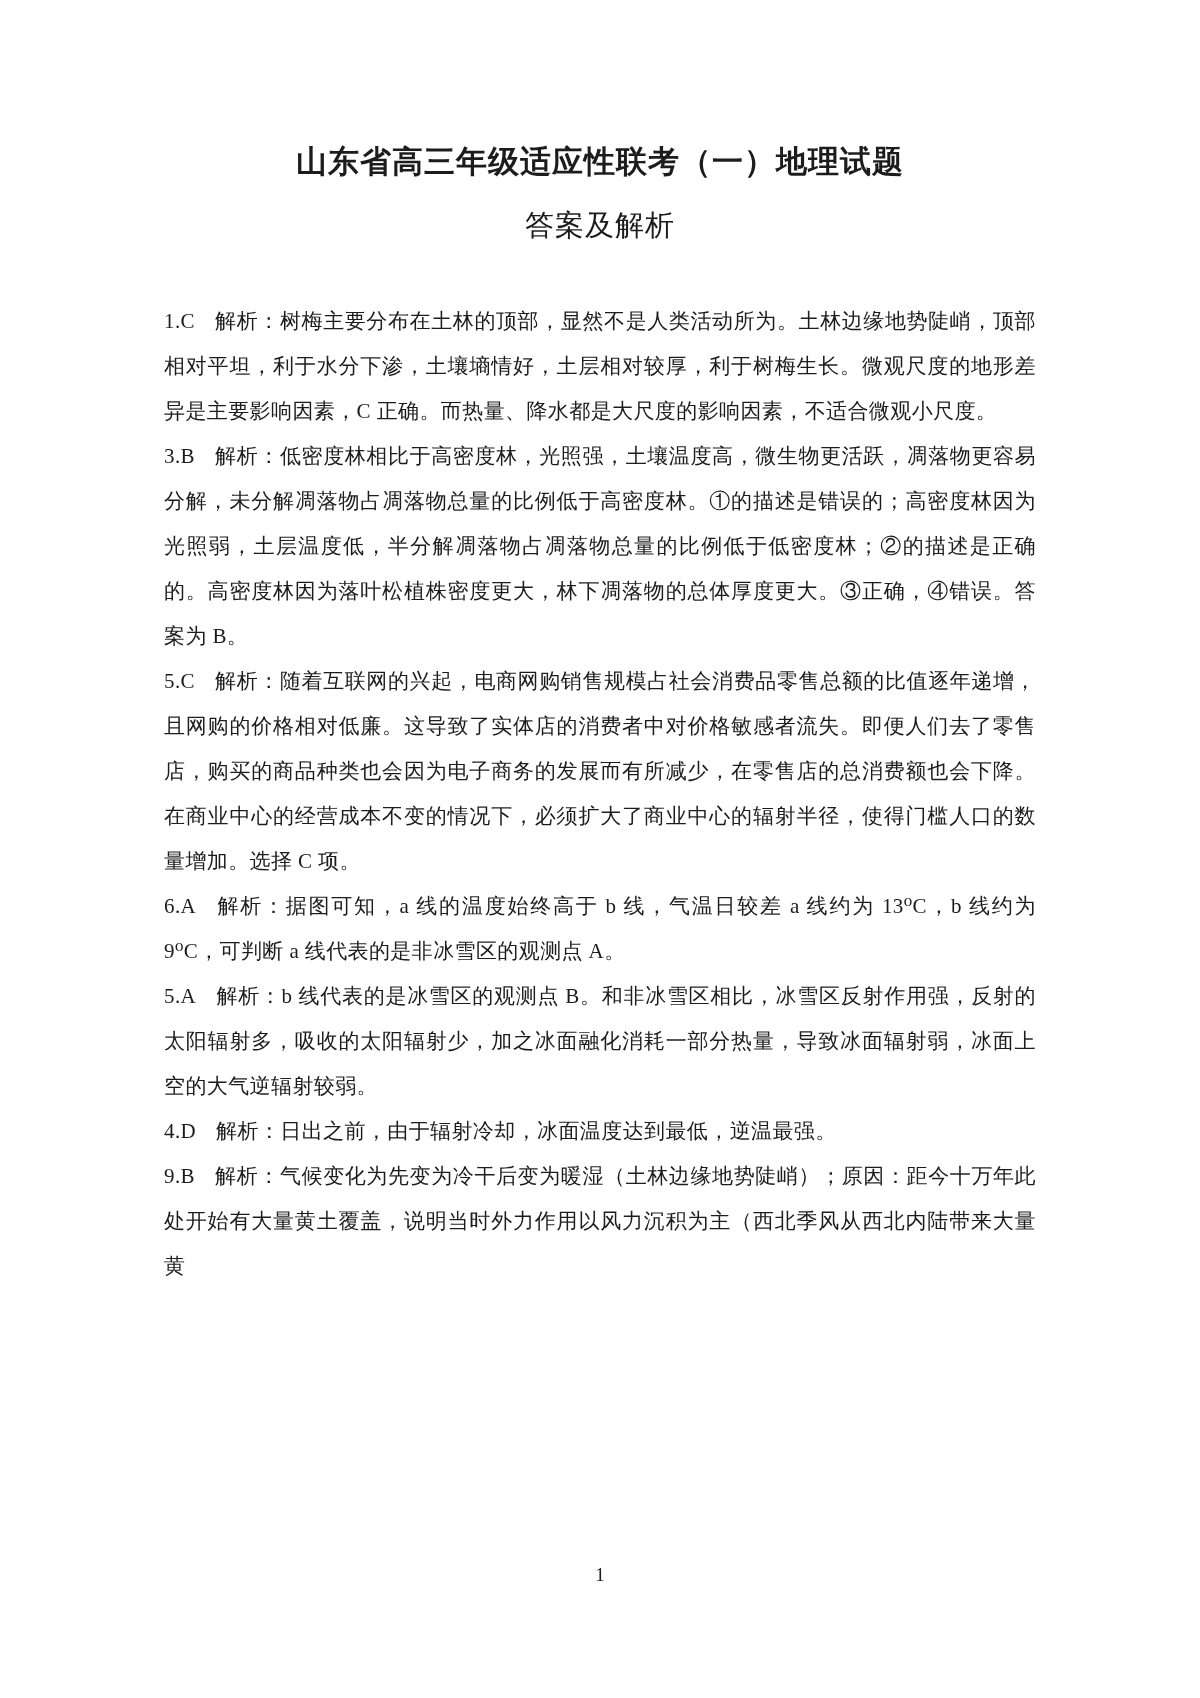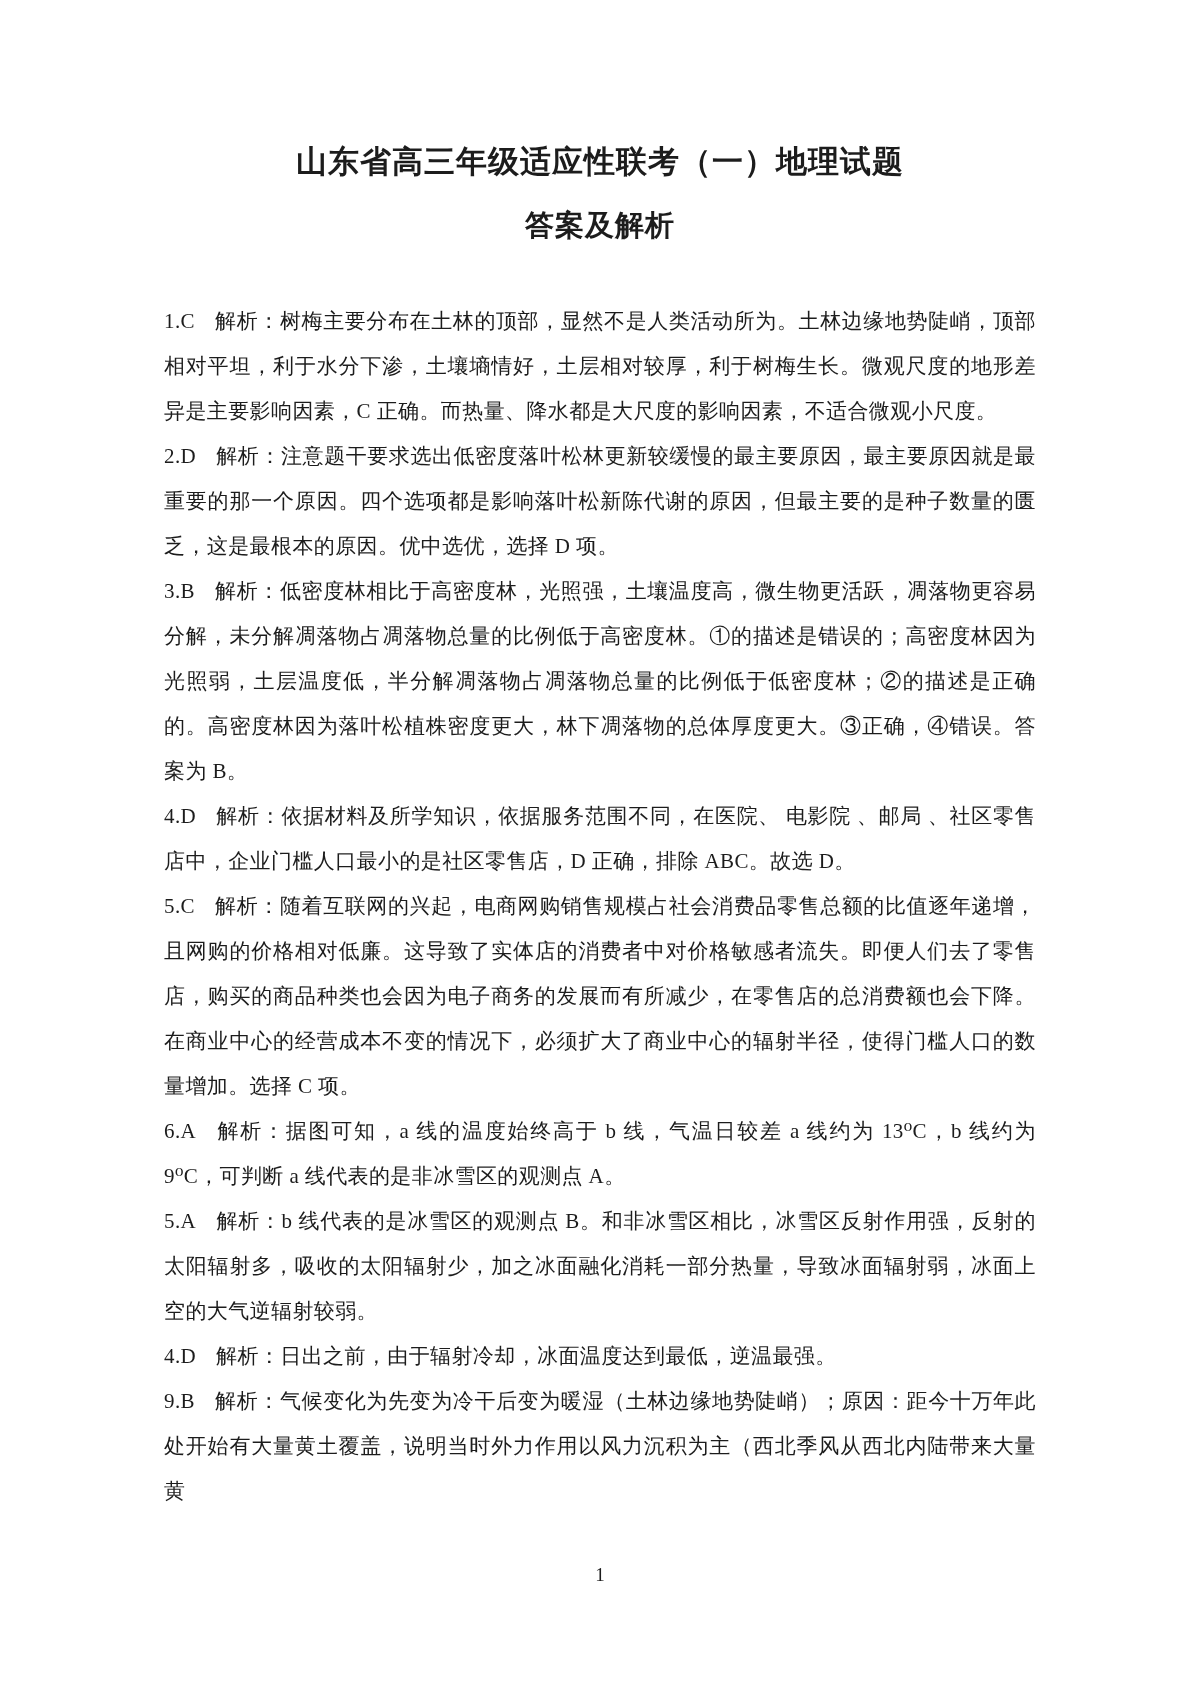--- a/index.html
+++ b/index.html
@@ -24,21 +24,21 @@
     font-size: 31px;
     font-weight: bold;
     letter-spacing: 1px;
     line-height: 40px;
     font-family: "Liberation Serif", "DejaVu Serif", serif;
   }
   .doc-subtitle {
     margin: 24px 0 0 0;
     text-align: center;
     font-size: 29px;
-    font-weight: 700;
+    font-weight: 400;
     letter-spacing: 1px;
     line-height: 38px;
     font-family: "Liberation Sans", "DejaVu Sans", sans-serif;
   }
   .answers {
     width: 872px;
     margin: 55px auto 0 auto;
     font-size: 21px;
     line-height: 45px;
     letter-spacing: 0.4px;
@@ -68,25 +68,23 @@
 <div class="page">
 
   <h1 class="doc-title">山东省高三年级适应性联考（一）地理试题</h1>
 
   <h2 class="doc-subtitle">答案及解析</h2>
 
   <main class="answers">
 
     <p class="answer"><span class="prefix">1.C</span><span>解析：树梅主要分布在土林的顶部，显然不是人类活动所为。土林边缘地势陡峭，顶部相对平坦，利于水分下渗，土壤墒情好，土层相对较厚，利于树梅生长。微观尺度的地形差异是主要影响因素，C 正确。而热量、降水都是大尺度的影响因素，不适合微观小尺度。</span></p>
 
-    <p class="answer"><span class="prefix">2.D</span><span>解析：注意题干要求选出低密度落叶松林更新较缓慢的最主要原因，最主要原因就是最重要的那一个原因。四个选项都是影响落叶松新陈代谢的原因，但最主要的是种子数量的匮乏，这是最根本的原因。优中选优，选择 D 项。</span></p>
 
     <p class="answer"><span class="prefix">3.B</span><span>解析：低密度林相比于高密度林，光照强，土壤温度高，微生物更活跃，凋落物更容易分解，未分解凋落物占凋落物总量的比例低于高密度林。①的描述是错误的；高密度林因为光照弱，土层温度低，半分解凋落物占凋落物总量的比例低于低密度林；②的描述是正确的。高密度林因为落叶松植株密度更大，林下凋落物的总体厚度更大。③正确，④错误。答案为 B。</span></p>
 
-    <p class="answer"><span class="prefix">4.D</span><span>解析：依据材料及所学知识，依据服务范围不同，在医院、 电影院 、邮局 、社区零售店中，企业门槛人口最小的是社区零售店，D 正确，排除 ABC。故选 D。</span></p>
 
     <p class="answer"><span class="prefix">5.C</span><span>解析：随着互联网的兴起，电商网购销售规模占社会消费品零售总额的比值逐年递增，且网购的价格相对低廉。这导致了实体店的消费者中对价格敏感者流失。即便人们去了零售店，购买的商品种类也会因为电子商务的发展而有所减少，在零售店的总消费额也会下降。在商业中心的经营成本不变的情况下，必须扩大了商业中心的辐射半径，使得门槛人口的数量增加。选择 C 项。</span></p>
 
     <p class="answer"><span class="prefix">6.A</span><span>解析：据图可知，a 线的温度始终高于 b 线，气温日较差 a 线约为 13⁰C，b 线约为 9⁰C，可判断 a 线代表的是非冰雪区的观测点 A。</span></p>
 
     <p class="answer"><span class="prefix">5.A</span><span>解析：b 线代表的是冰雪区的观测点 B。和非冰雪区相比，冰雪区反射作用强，反射的太阳辐射多，吸收的太阳辐射少，加之冰面融化消耗一部分热量，导致冰面辐射弱，冰面上空的大气逆辐射较弱。</span></p>
 
     <p class="answer"><span class="prefix">4.D</span><span>解析：日出之前，由于辐射冷却，冰面温度达到最低，逆温最强。</span></p>
 
     <p class="answer"><span class="prefix">9.B</span><span>解析：气候变化为先变为冷干后变为暖湿（土林边缘地势陡峭）；原因：距今十万年此处开始有大量黄土覆盖，说明当时外力作用以风力沉积为主（西北季风从西北内陆带来大量黄</span></p>

